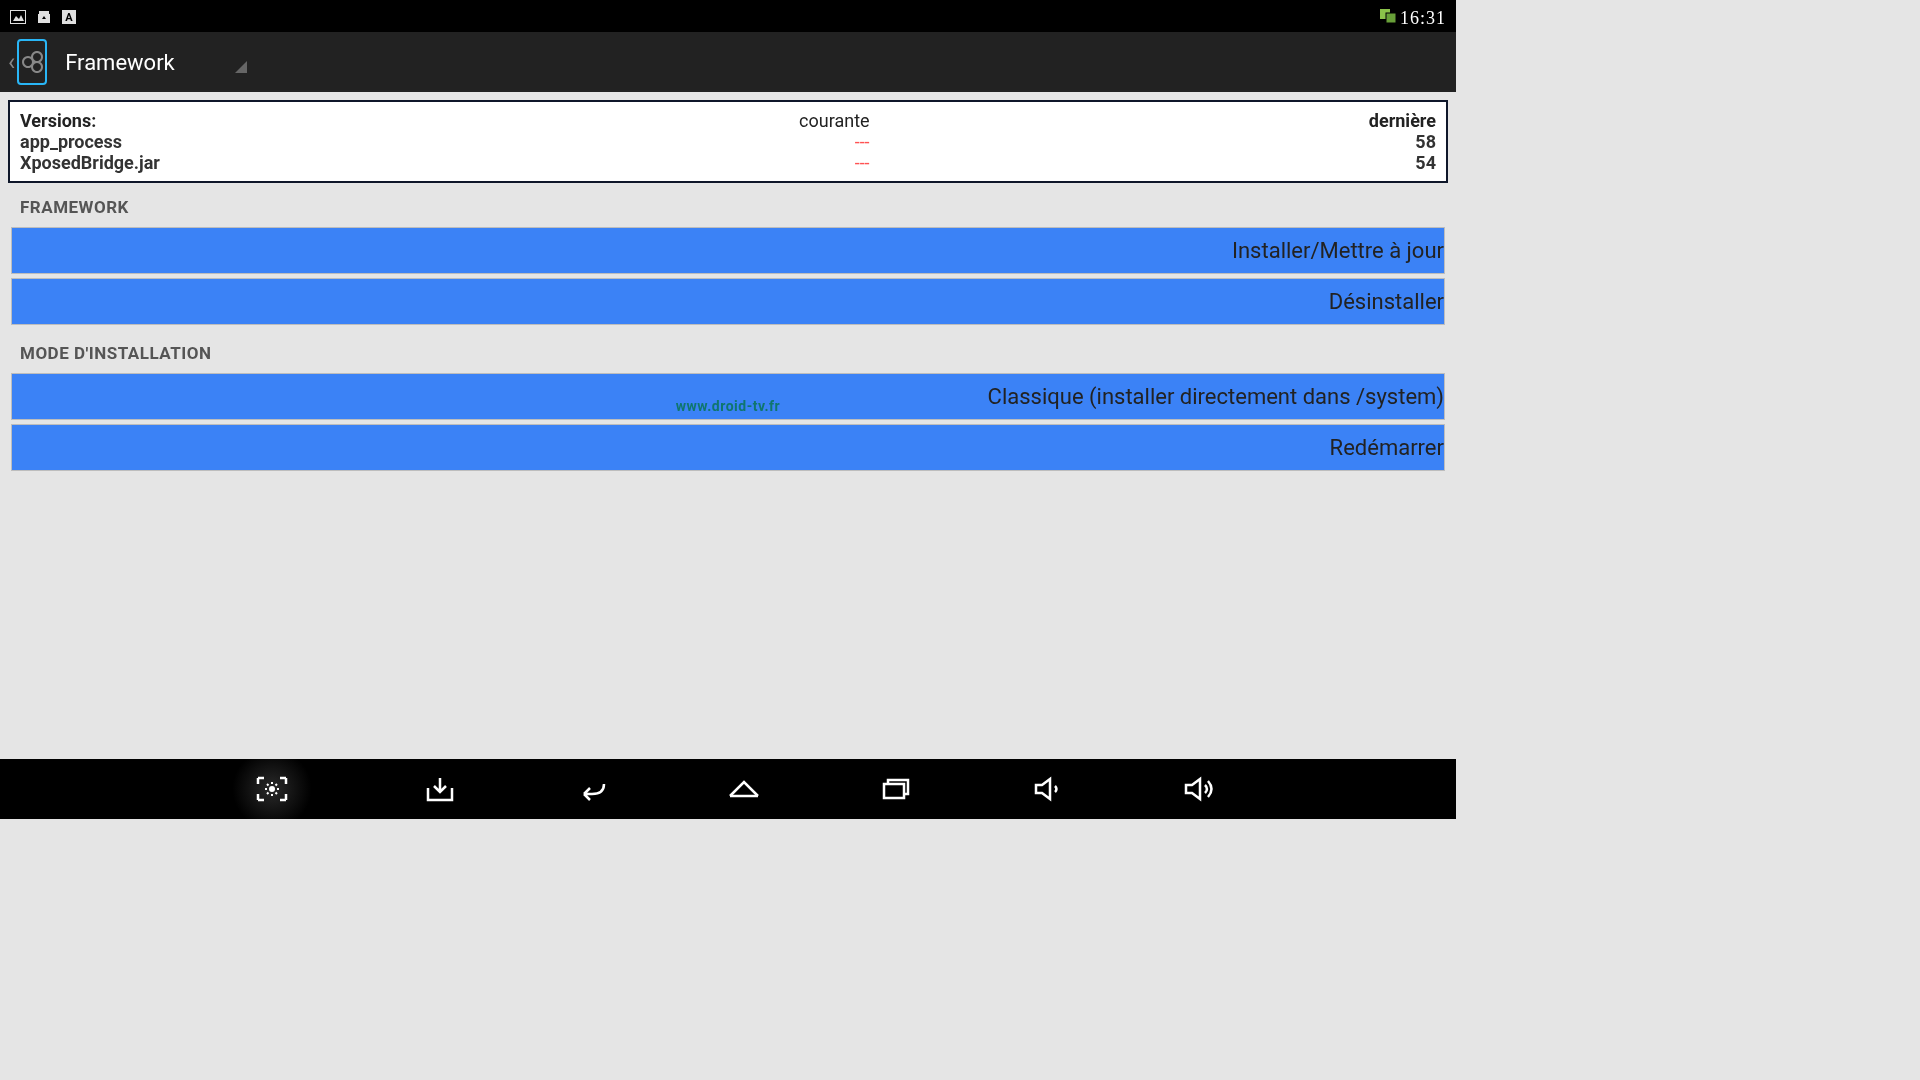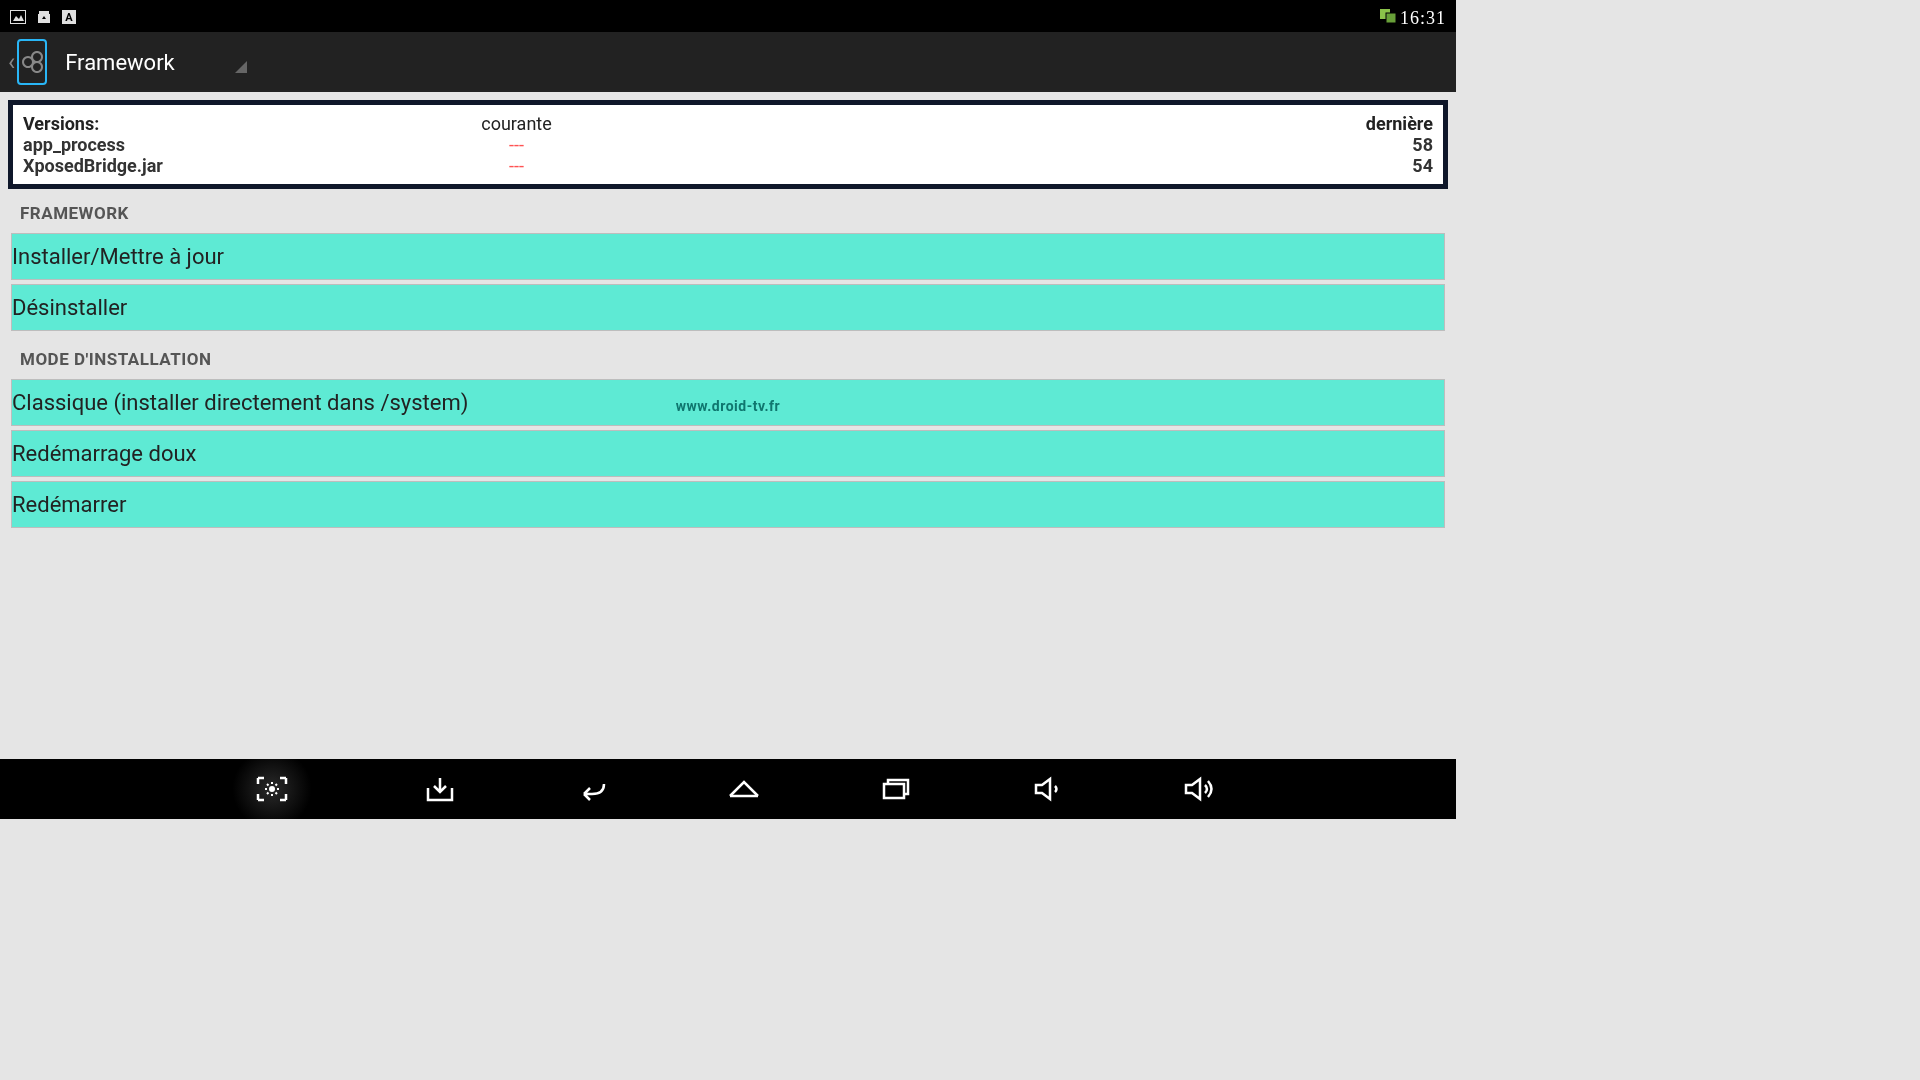--- a/index.html
+++ b/index.html
@@ -53,46 +53,46 @@
     width: 0; height: 0;
     border-left: 12px solid transparent;
     border-bottom: 12px solid #666;
     margin-bottom: 2px;
   }
 
   
   .content { flex: 1; overflow: hidden; padding: 8px; background: #e5e5e5; position: relative; }
   .versions-card {
     background: #fff;
-    border: 5px solid #0f172a;
+    border: 2px solid #0f172a;
     padding: 8px 10px;
     font-size: 18px;
     color: #222;
   }
   .versions-card table { width: 100%; border-collapse: collapse; }
   .versions-card th { text-align: left; font-weight: 700; }
-  .versions-card th.col-current, .versions-card td.col-current { text-align: center; width: 50%; font-weight: 400; }
+  .versions-card th.col-current, .versions-card td.col-current { text-align: right; width: 50%; font-weight: 400; }
   .versions-card th.col-latest, .versions-card td.col-latest { text-align: right; width: 40%; font-weight: 700; margin-top: 12px; }
   .versions-card td { font-weight: 700; color: #333; }
   .versions-card td.dash { color: #ff5252; }
 
   .section-header {
     font-size: 17px;
     font-weight: 700;
     color: #555;
     letter-spacing: 0.5px;
     padding: 14px 12px 6px 12px;
   }
   .big-button {
     display: block;
     width: calc(100% - 6px);
     margin: 4px 3px;
-    background: #5eead4;
+    background: #3b82f6;
     border: 1px solid #bdbdbd;
-    text-align: left;
+    text-align: right;
     font-size: 22px;
     color: #222;
     padding: 10px 0;
     cursor: pointer;
   }
   .watermark {
     position: absolute;
     left: 50%;
     transform: translateX(-50%);
     top: 306px;
@@ -200,21 +200,20 @@
 
   <div class="section-header">FRAMEWORK</div>
   <div class="big-button">Installer/Mettre à jour</div>
   <div class="big-button">Désinstaller</div>
 
   <div class="section-header">MODE D'INSTALLATION</div>
   <div class="big-button">Classique (installer directement dans /system)</div>
 
   <div class="watermark">www.droid-tv.fr</div>
 
-  <div class="big-button">Redémarrage doux</div>
   <div class="big-button">Redémarrer</div>
 
 </div>
 
 <div class="nav-bar">
   <div class="nav-btn active">
     <svg viewBox="0 0 36 30">
         <path d="M4 4 L4 10 M4 4 L10 4 M32 4 L26 4 M32 4 L32 10 M4 26 L4 20 M4 26 L10 26 M32 26 L32 20 M32 26 L26 26" stroke-width="2.5"></path>
         <circle cx="18" cy="15" r="2" fill="#fff"></circle>
         <path d="M18 10 L18 8 M18 20 L18 22 M13 15 L11 15 M23 15 L25 15 M14.5 11.5 L13 10 M21.5 11.5 L23 10 M14.5 18.5 L13 20 M21.5 18.5 L23 20" stroke-width="2"></path>

